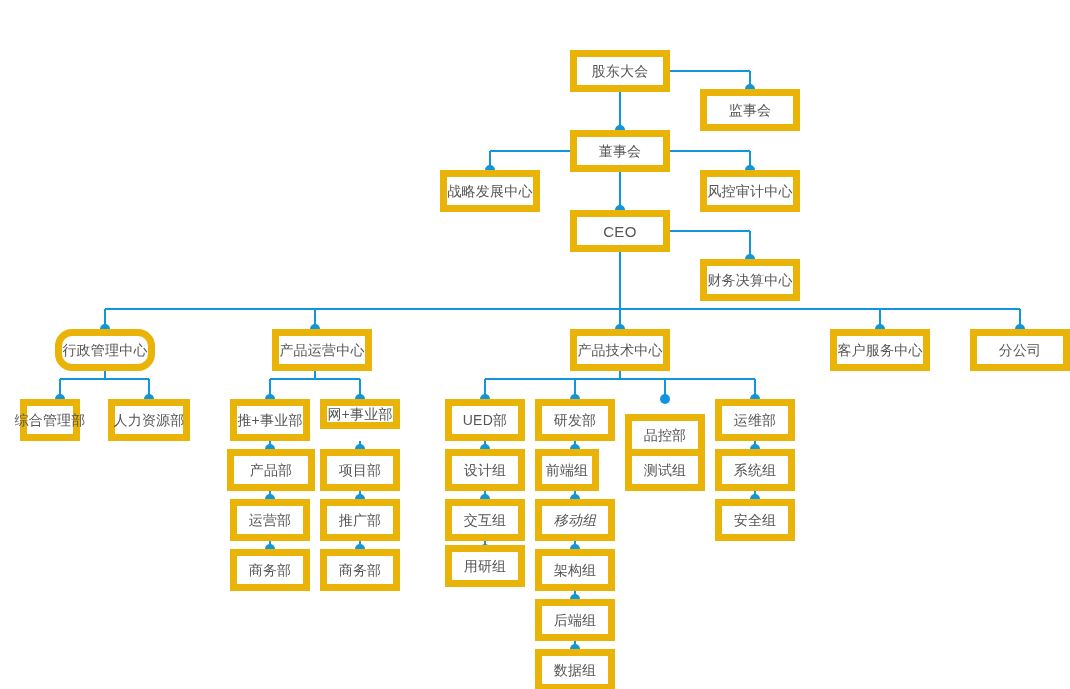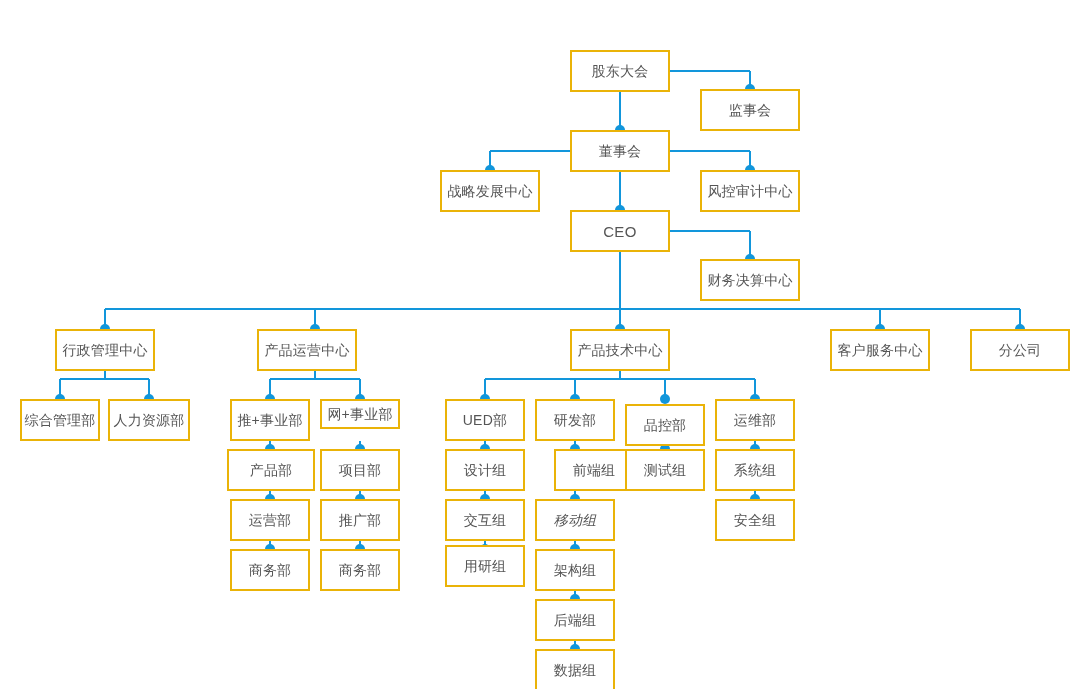--- a/index.html
+++ b/index.html
@@ -26,21 +26,21 @@
     width: 1070px;
     height: 689px;
     z-index: 1;
     pointer-events: none;
   }
   
   .node {
     position: absolute;
     z-index: 2;
     box-sizing: border-box;
-    border: 2px solid #eab308;
+    border: 7px solid #eab308;
     background: #ffffff;
     display: flex;
     align-items: center;
     justify-content: center;
     color: #555555;
     font-size: 14px;
     line-height: 1;
     letter-spacing: 0.2px;
     white-space: nowrap;
     user-select: none;
@@ -160,36 +160,36 @@
       </div>
       <div class="node" style="left: 700px; top: 170px; width: 100px; height: 42px;">
         <span class="node-label">风控审计中心</span>
       </div>
       <div class="node latin" style="left: 570px; top: 210px; width: 100px; height: 42px;">
         <span class="node-label">CEO</span>
       </div>
       <div class="node" style="left: 700px; top: 259px; width: 100px; height: 42px;">
         <span class="node-label">财务决算中心</span>
       </div>
-      <div class="node" style="left: 55px; top: 329px; width: 100px; height: 42px;">
+      <div class="node" style="left: 55px; top: 329px; width: 100px; height: 42px; border-radius: 17px;">
         <span class="node-label">行政管理中心</span>
       </div>
-      <div class="node" style="left: 257px; top: 329px; width: 100px; height: 42px;">
+      <div class="node" style="left: 272px; top: 329px; width: 100px; height: 42px;">
         <span class="node-label">产品运营中心</span>
       </div>
       <div class="node" style="left: 570px; top: 329px; width: 100px; height: 42px;">
         <span class="node-label">产品技术中心</span>
       </div>
       <div class="node" style="left: 830px; top: 329px; width: 100px; height: 42px;">
         <span class="node-label">客户服务中心</span>
       </div>
       <div class="node" style="left: 970px; top: 329px; width: 100px; height: 42px;">
         <span class="node-label">分公司</span>
       </div>
-      <div class="node" style="left: 20px; top: 399px; width: 80px; height: 42px;">
+      <div class="node" style="left: 20px; top: 399px; width: 60px; height: 42px;">
         <span class="node-label">综合管理部</span>
       </div>
       <div class="node" style="left: 108px; top: 399px; width: 82px; height: 42px;">
         <span class="node-label">人力资源部</span>
       </div>
       <div class="node" style="left: 230px; top: 399px; width: 80px; height: 42px;">
         <span class="node-label">推+事业部</span>
       </div>
       <div class="node" style="left: 227px; top: 449px; width: 88px; height: 42px; justify-content: center;">
         <span class="node-label">产品部</span>
@@ -220,36 +220,36 @@
       </div>
       <div class="node" style="left: 445px; top: 499px; width: 80px; height: 42px;">
         <span class="node-label">交互组</span>
       </div>
       <div class="node" style="left: 445px; top: 533px; width: 80px; height: 42px; margin-top: 12px;">
         <span class="node-label">用研组</span>
       </div>
       <div class="node" style="left: 535px; top: 399px; width: 80px; height: 42px;">
         <span class="node-label">研发部</span>
       </div>
-      <div class="node" style="left: 554px; top: 449px; width: 80px; height: 42px;">
+      <div class="node" style="left: 535px; top: 449px; width: 64px; height: 42px;">
         <span class="node-label">前端组</span>
       </div>
       <div class="node" style="left: 535px; top: 499px; width: 80px; height: 42px; font-style: italic;">
         <span class="node-label">移动组</span>
       </div>
       <div class="node" style="left: 535px; top: 549px; width: 80px; height: 42px;">
         <span class="node-label">架构组</span>
       </div>
       <div class="node" style="left: 535px; top: 599px; width: 80px; height: 42px;">
         <span class="node-label">后端组</span>
       </div>
       <div class="node" style="left: 535px; top: 649px; width: 80px; height: 42px;">
         <span class="node-label">数据组</span>
       </div>
-      <div class="node" style="left: 625px; top: 404px; width: 80px; height: 42px;">
+      <div class="node" style="left: 625px; top: 414px; width: 80px; height: 42px;">
         <span class="node-label">品控部</span>
       </div>
       <div class="node" style="left: 625px; top: 449px; width: 80px; height: 42px;">
         <span class="node-label">测试组</span>
       </div>
       <div class="node" style="left: 715px; top: 399px; width: 80px; height: 42px;">
         <span class="node-label">运维部</span>
       </div>
       <div class="node" style="left: 715px; top: 449px; width: 80px; height: 42px;">
         <span class="node-label">系统组</span>

